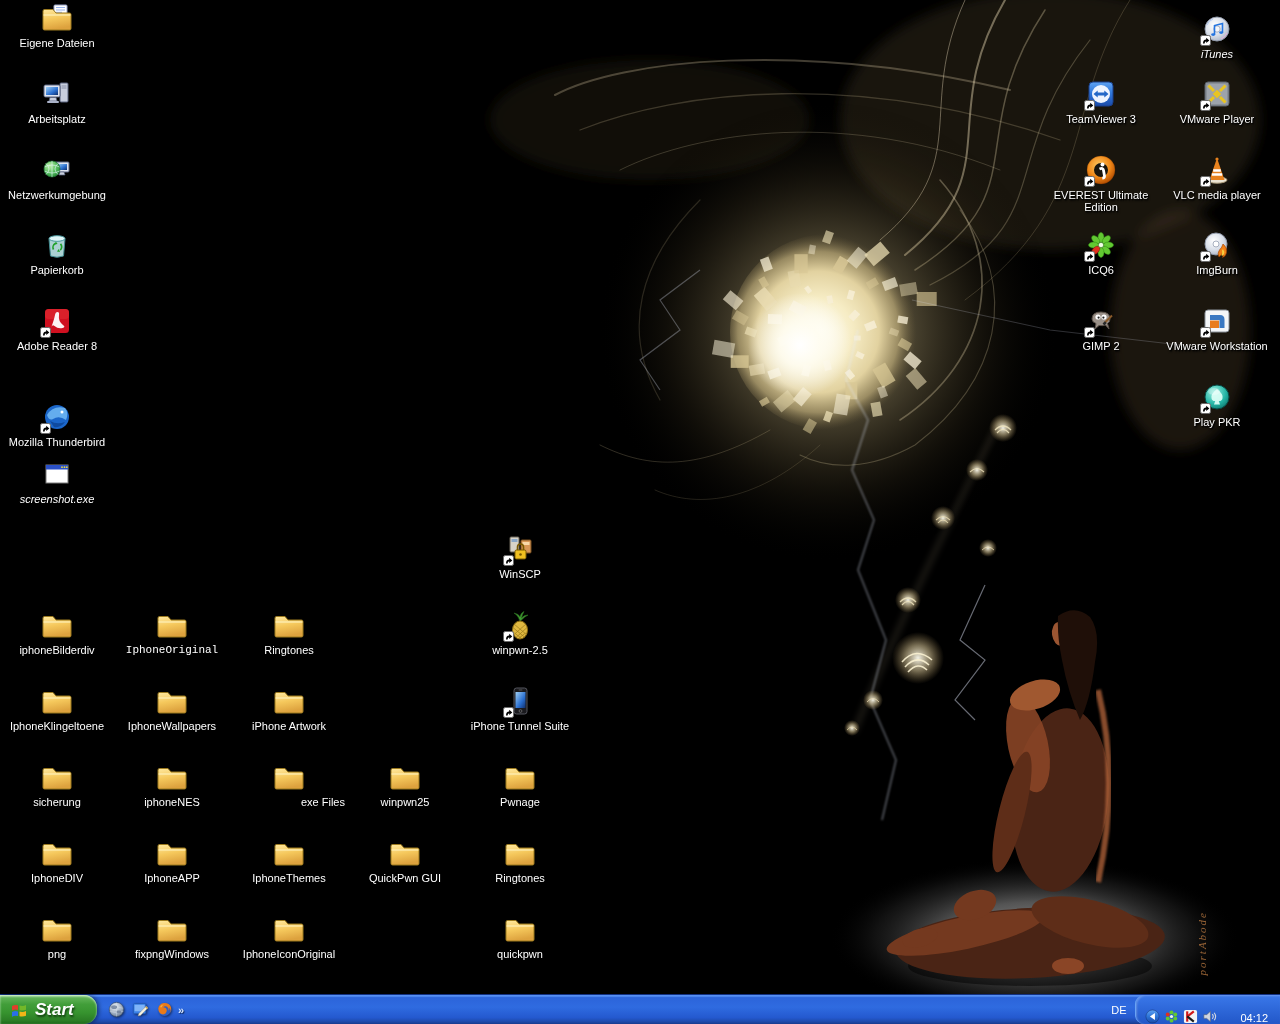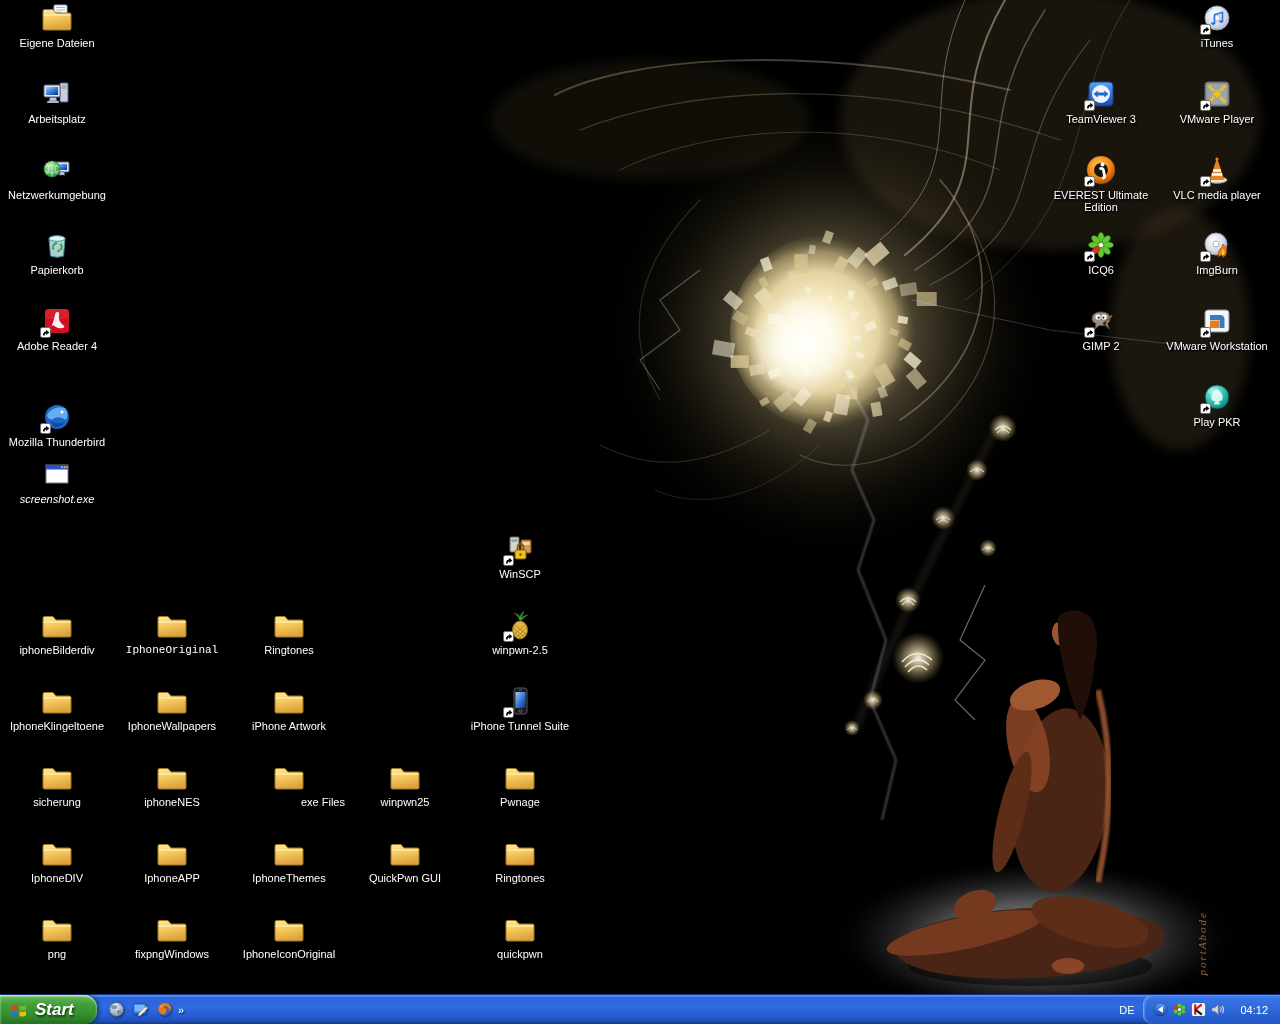--- a/index.html
+++ b/index.html
@@ -28,21 +28,21 @@
      box-shadow:inset 0 1px 2px #d2f2cc,2px 0 4px rgba(0,0,0,.45);}
   #start-button .slabel{color:#fff;font-size:17px;font-weight:bold;font-style:italic;
      text-shadow:1px 2px 2px rgba(0,20,0,.65);}
   #quick-launch{display:flex;align-items:center;margin-left:10px;gap:5px;}
   .ql{width:19px;height:19px;cursor:pointer;}
   .ql svg{width:19px;height:19px;display:block;filter:drop-shadow(1px 1px 1px rgba(0,0,0,.5));}
   #ql-overflow{color:#d5e6ff;font-size:11px;font-weight:bold;margin-left:4px;cursor:pointer;
      text-shadow:1px 1px 1px rgba(0,0,0,.6);}
   #tb-spacer{flex:1;}
   #lang-indicator{color:#fff;font-size:11px;padding:0 9px;cursor:pointer;}
-  #tray{display:flex;align-items:center;height:29px;padding:0 6px 0 9px;gap:8px;
+  #tray{display:flex;align-items:flex-end;height:29px;padding:0 6px 0 9px;gap:16px;
      background:linear-gradient(#3a78ea,#2257c8);border-left:1px solid #6aa4f5;
      border-radius:9px 0 0 9px;box-shadow:inset 1px 1px 2px rgba(255,255,255,.25);}
   .tray-ic{width:15px;height:15px;cursor:pointer;}
   .tray-ic svg{width:15px;height:15px;display:block;}
   #clock{color:#fff;font-size:11px;margin:0 6px 0 7px;cursor:pointer;}
 </style>
 </head>
 <body>
 
 <div id="screen">
@@ -337,21 +337,21 @@
           <svg class="main" viewBox="0 0 32 32">
             <rect x="4" y="4" width="24" height="24" rx="3.5" fill="#cf1020"></rect>
             <rect x="4" y="4" width="24" height="10" rx="3.5" fill="#e83a3a" opacity="0.4"></rect>
             <path d="M10 23 Q13 15 14 10 Q14.5 7 16.5 7 Q18.5 7 18 10 Q17 16 22 20 Q25 22 21.5 23 Q17 24 13.5 21 Q11 19 10 23 Z" fill="#fff" opacity="0.95"></path>
           </svg>
           <svg class="badge" viewBox="0 0 11 11">
             <rect x="0.5" y="0.5" width="10" height="10" rx="1.8" fill="#fff" stroke="#6a6a6a"></rect>
             <path d="M3 8.4 Q3 4.7 6.2 4.5 L6.2 2.8 L9.3 5.4 L6.2 8 L6.2 6.3 Q4.6 6.5 4.6 8.4 Z" fill="#000"></path>
           </svg>
         </div>
-        <div class="dlabel">Adobe Reader 4</div>
+        <div class="dlabel">Adobe Reader 8</div>
       </div>
       <div class="dicon" style="left: -1px; top: 401px;">
         <div class="glyph">
           <svg class="main" viewBox="0 0 32 32">
             <circle cx="16" cy="16" r="12" fill="#1b66c9"></circle>
             <path d="M6 14 Q12 4 24 7 Q28 12 25 19 Q18 14 12 18 Q8 20 6 14 Z" fill="#6db5f2" opacity="0.9"></path>
             <path d="M9 20 Q16 24 24 21 Q20 27 13 26 Z" fill="#0f4a9e"></path>
             <circle cx="21" cy="11" r="1.5" fill="#fff"></circle>
           </svg>
           <svg class="badge" viewBox="0 0 11 11">
@@ -662,21 +662,21 @@
             <path d="M19.5 18 L27 10.5" stroke="#8a5a2a" stroke-width="2"></path>
             <path d="M18.5 19.5 L20.8 17.2" stroke="#2a2a2a" stroke-width="2.6"></path>
           </svg>
           <svg class="badge" viewBox="0 0 11 11">
             <rect x="0.5" y="0.5" width="10" height="10" rx="1.8" fill="#fff" stroke="#6a6a6a"></rect>
             <path d="M3 8.4 Q3 4.7 6.2 4.5 L6.2 2.8 L9.3 5.4 L6.2 8 L6.2 6.3 Q4.6 6.5 4.6 8.4 Z" fill="#000"></path>
           </svg>
         </div>
         <div class="dlabel">GIMP 2</div>
       </div>
-      <div class="dicon" style="left: 1159px; top: 2px;">
+      <div class="dicon" style="left: 1159px; top: 13px; font-style: italic;">
         <div class="glyph">
           <svg class="main" viewBox="0 0 32 32">
             <circle cx="16" cy="16" r="12" fill="url(#g-cd)" stroke="#9098a8"></circle>
             <path d="M6 12 a11 11 0 0 1 6-6" stroke="#b0c8f0" fill="none"></path>
             <path d="M26 20 a11 11 0 0 1 -6 6" stroke="#e8b0d8" fill="none"></path>
             <circle cx="16" cy="16" r="3.2" fill="#f4f6fa" stroke="#a8b0c0"></circle>
             <path d="M13.5 21.5 v-9 l8-2 v9" stroke="#2575e0" stroke-width="1.6" fill="none"></path>
             <ellipse cx="12.2" cy="21.6" rx="2" ry="1.4" fill="#2575e0"></ellipse>
             <ellipse cx="20.2" cy="19.6" rx="2" ry="1.4" fill="#2575e0"></ellipse>
           </svg>

